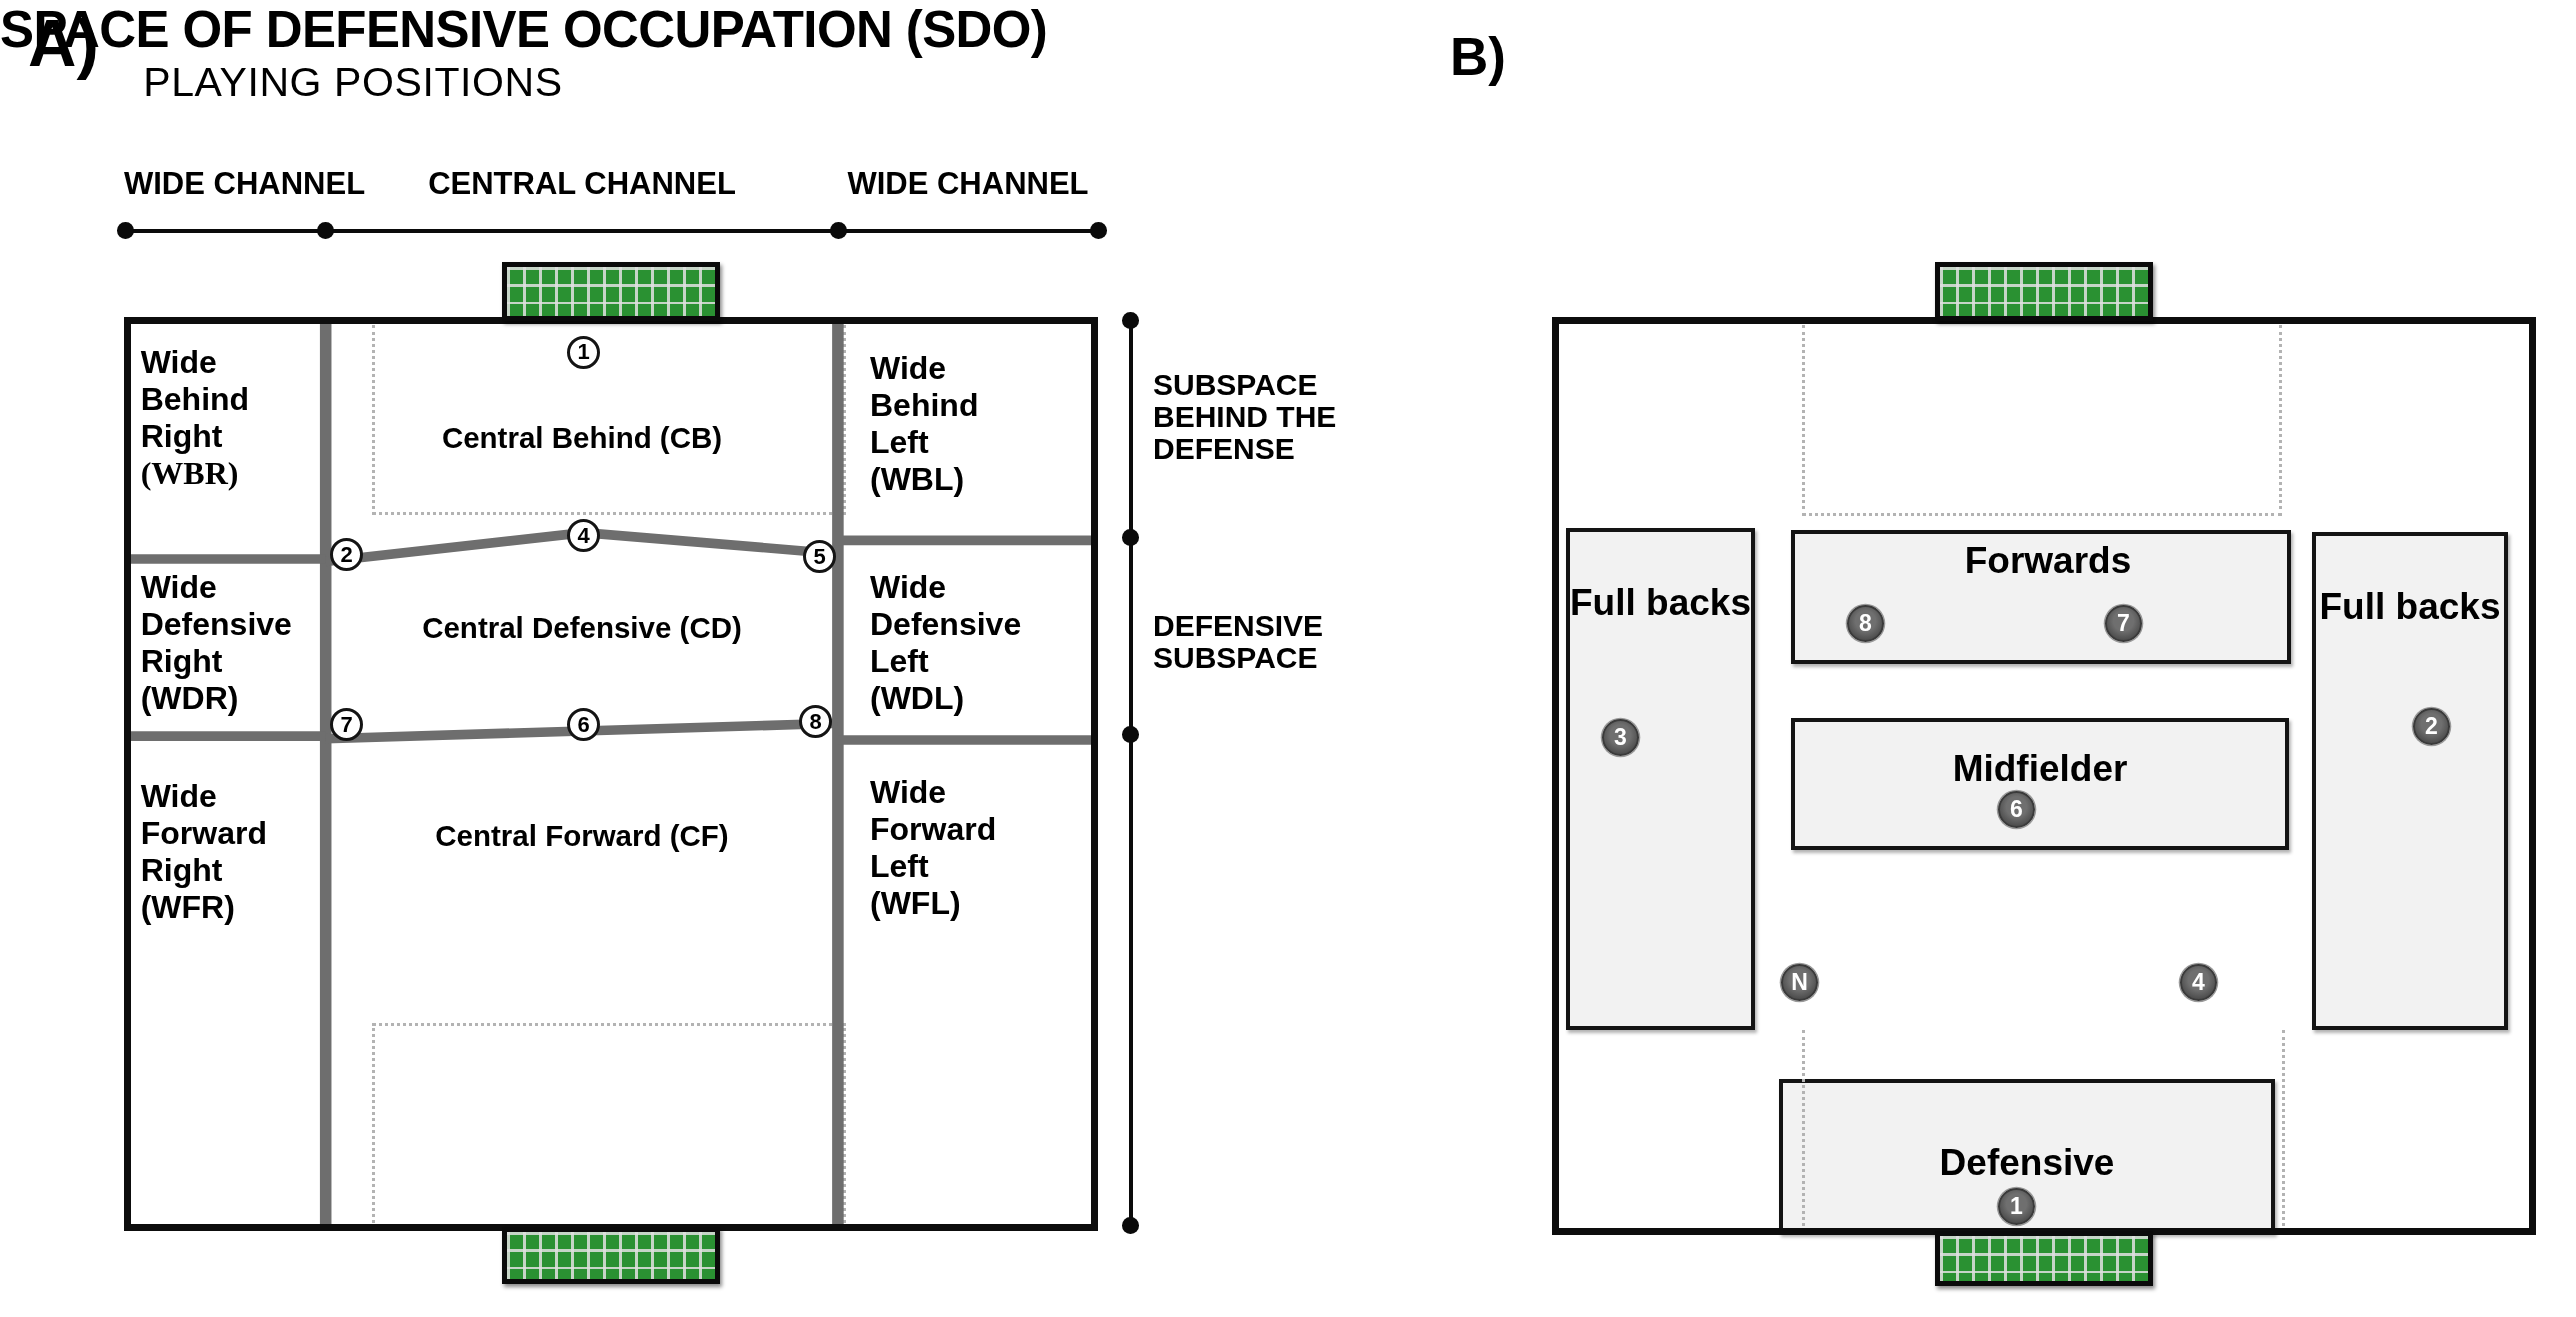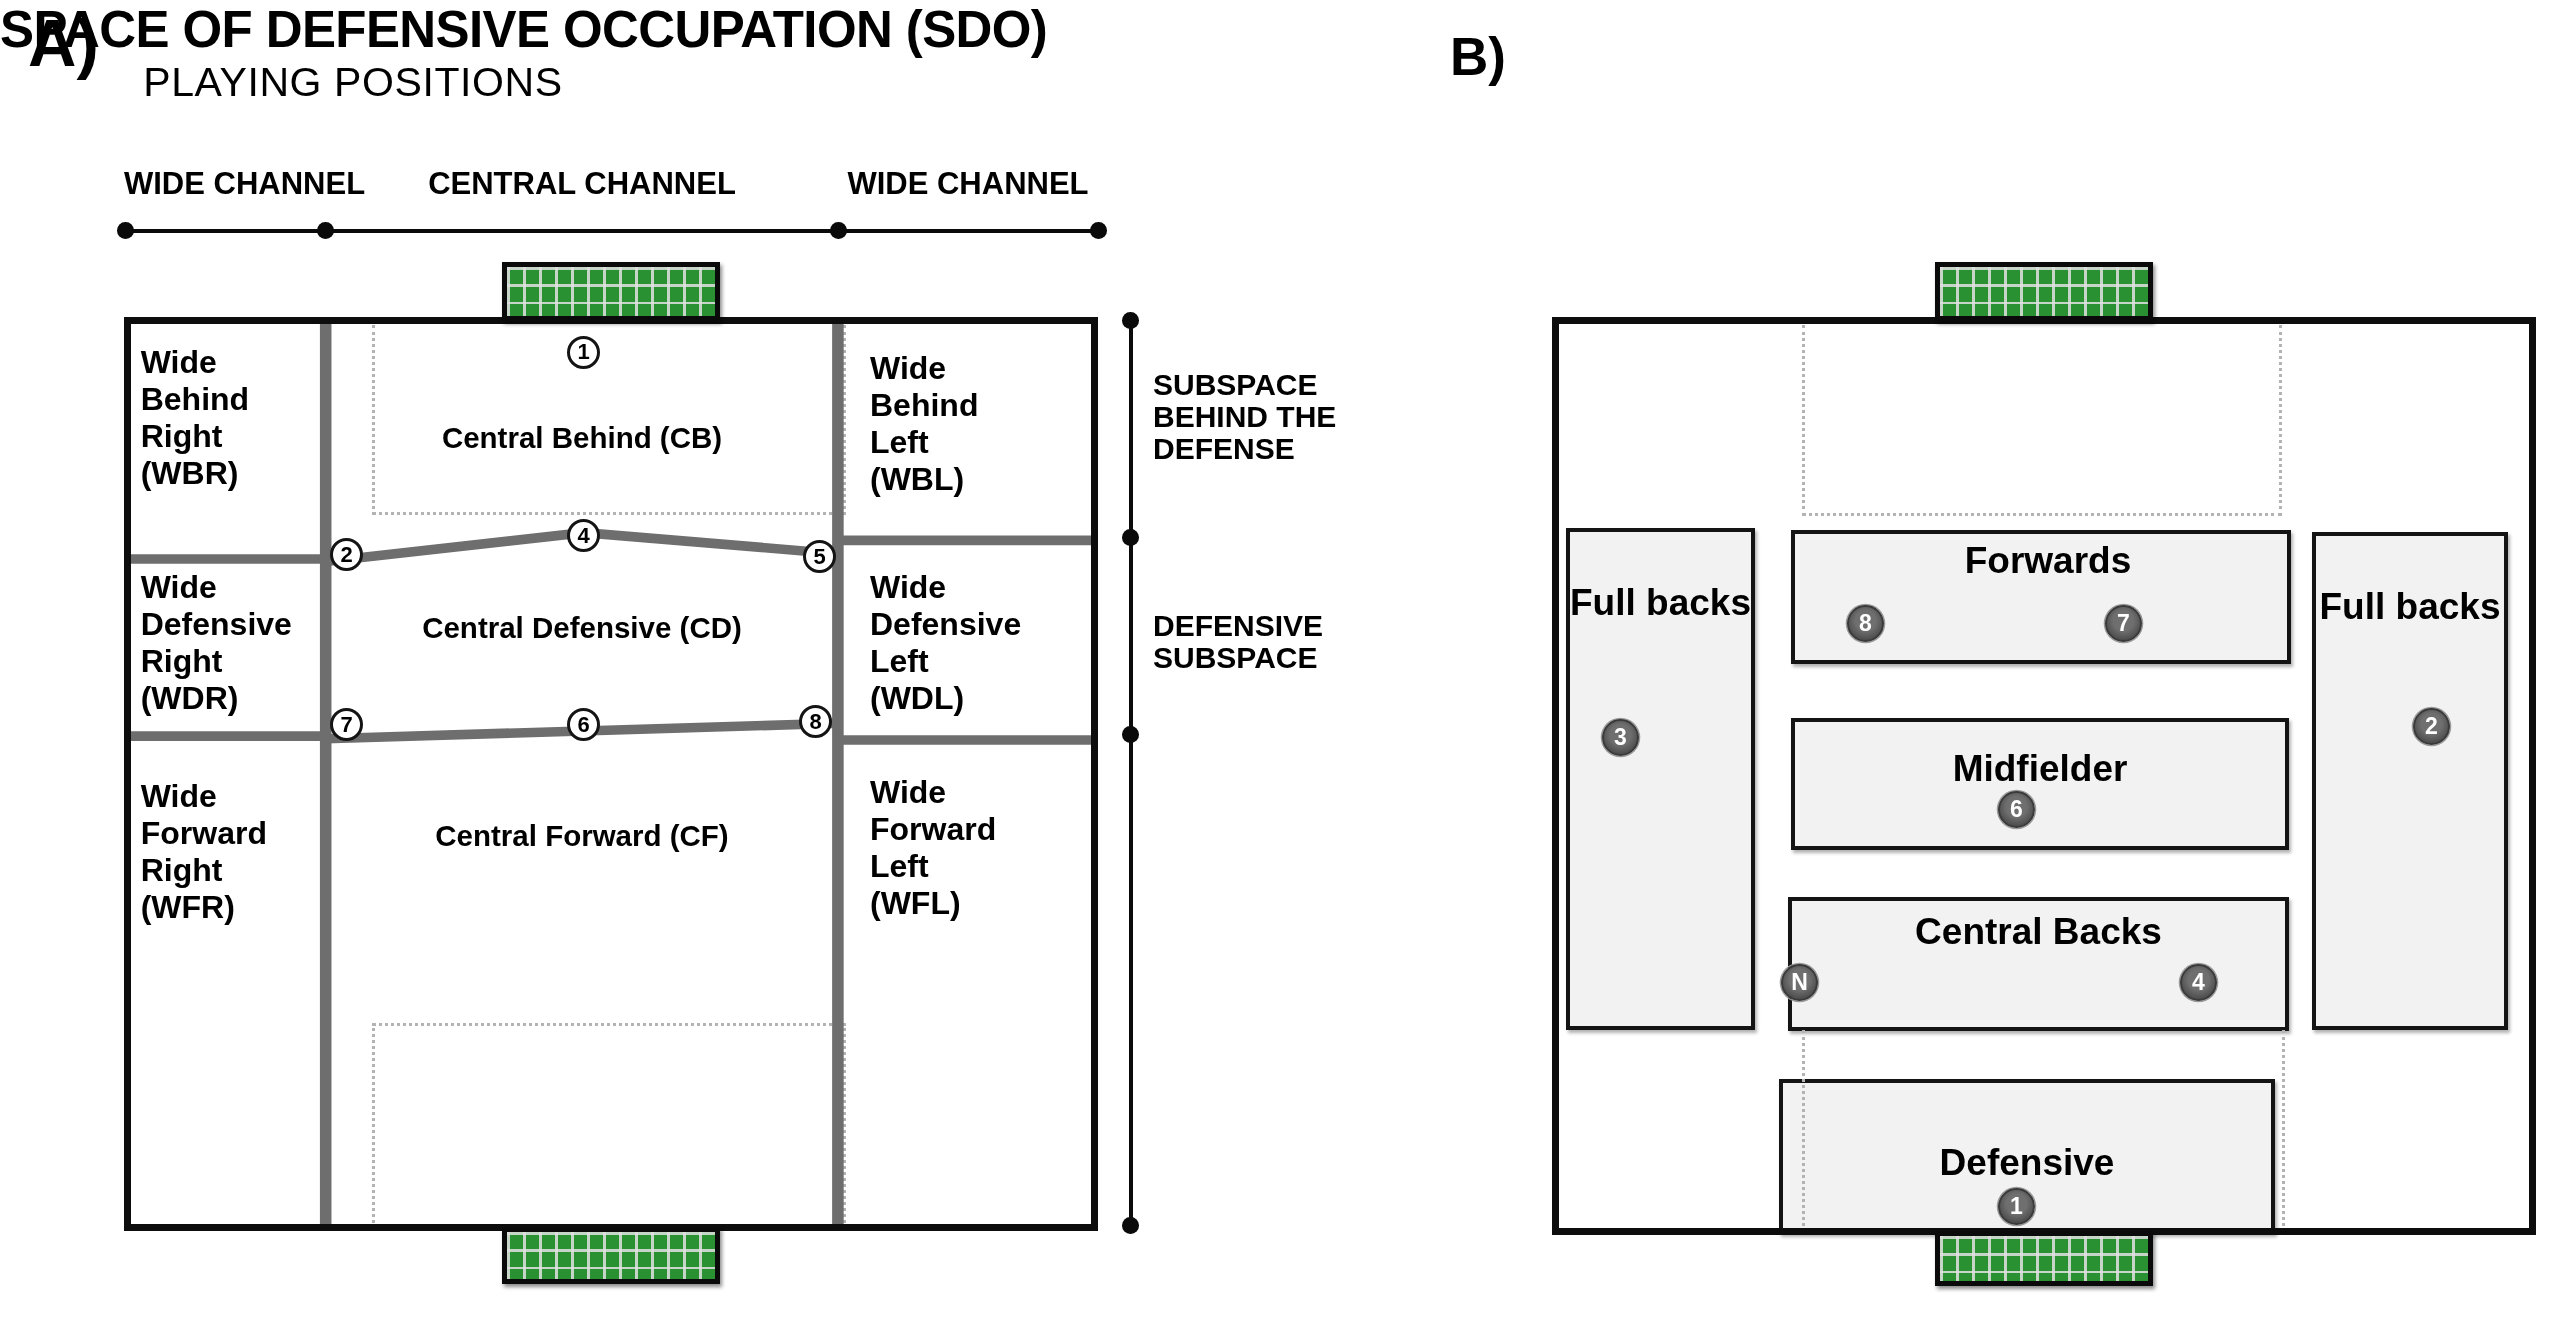--- a/index.html
+++ b/index.html
@@ -93,21 +93,21 @@
       <line x1="1112" y1="348" x2="1517" y2="348" style="stroke:var(--pitch-line-gray);stroke-width:15;"></line>
       <line x1="0" y1="653" x2="314" y2="653" style="stroke:var(--pitch-line-gray);stroke-width:15;"></line>
       <line x1="314" y1="657" x2="1112" y2="633" style="stroke:var(--pitch-line-gray);stroke-width:15;"></line>
       <line x1="1112" y1="659" x2="1517" y2="659" style="stroke:var(--pitch-line-gray);stroke-width:15;"></line>
     </svg>
 
     <div class="zone-col" style="left:16.7px;top:27px;width:180px;">
       <span style="display:block;">Wide</span>
       <span style="display:block;">Behind</span>
       <span style="display:block;">Right</span>
-      <span style="display:block;">(WBR)</span>
+      <span style="display:block;font-family:Liberation Serif, serif;">(WBR)</span>
     </div>
     <div class="zone-col" style="left:16.7px;top:252px;width:183px;">
       <span style="display:block;">Wide</span>
       <span style="display:block;">Defensive</span>
       <span style="display:block;">Right</span>
       <span style="display:block;">(WDR)</span>
     </div>
     <div class="zone-col" style="left:16.7px;top:461px;width:183px;">
       <span style="display:block;">Wide</span>
       <span style="display:block;">Forward</span>
@@ -172,23 +172,20 @@
       <div class="pos-label" style="margin-top:50px;">Full backs</div>
     </div>
     <div class="pos-box" style="left:239px;top:213px;width:500px;height:134px;">
       <div class="pos-label" style="margin-top:6.4px;padding-left:14px;">Forwards</div>
     </div>
     <div class="pos-box" style="left:760px;top:215px;width:196px;height:498px;">
       <div class="pos-label" style="margin-top:50px;">Full backs</div>
     </div>
     <div class="pos-box" style="left:239px;top:401px;width:498px;height:132px;">
       <div class="pos-label" style="margin-top:26px;">Midfielder</div>
-    </div>
-    <div class="pos-box" style="left:236px;top:580px;width:501px;height:134px;">
-      <div class="pos-label" style="margin-top:10.3px;">Central Backs</div>
     </div>
     <div class="pos-box" style="left:227px;top:762px;width:496px;height:155px;">
       <div class="pos-label" style="margin-top:59px;">Defensive</div>
     </div>
 
     <div class="badge" style="left:50px;top:402px;">3</div>
     <div class="badge" style="left:295px;top:288px;">8</div>
     <div class="badge" style="left:553px;top:288px;">7</div>
     <div class="badge" style="left:861px;top:391px;">2</div>
     <div class="badge" style="left:446px;top:474px;">6</div>

